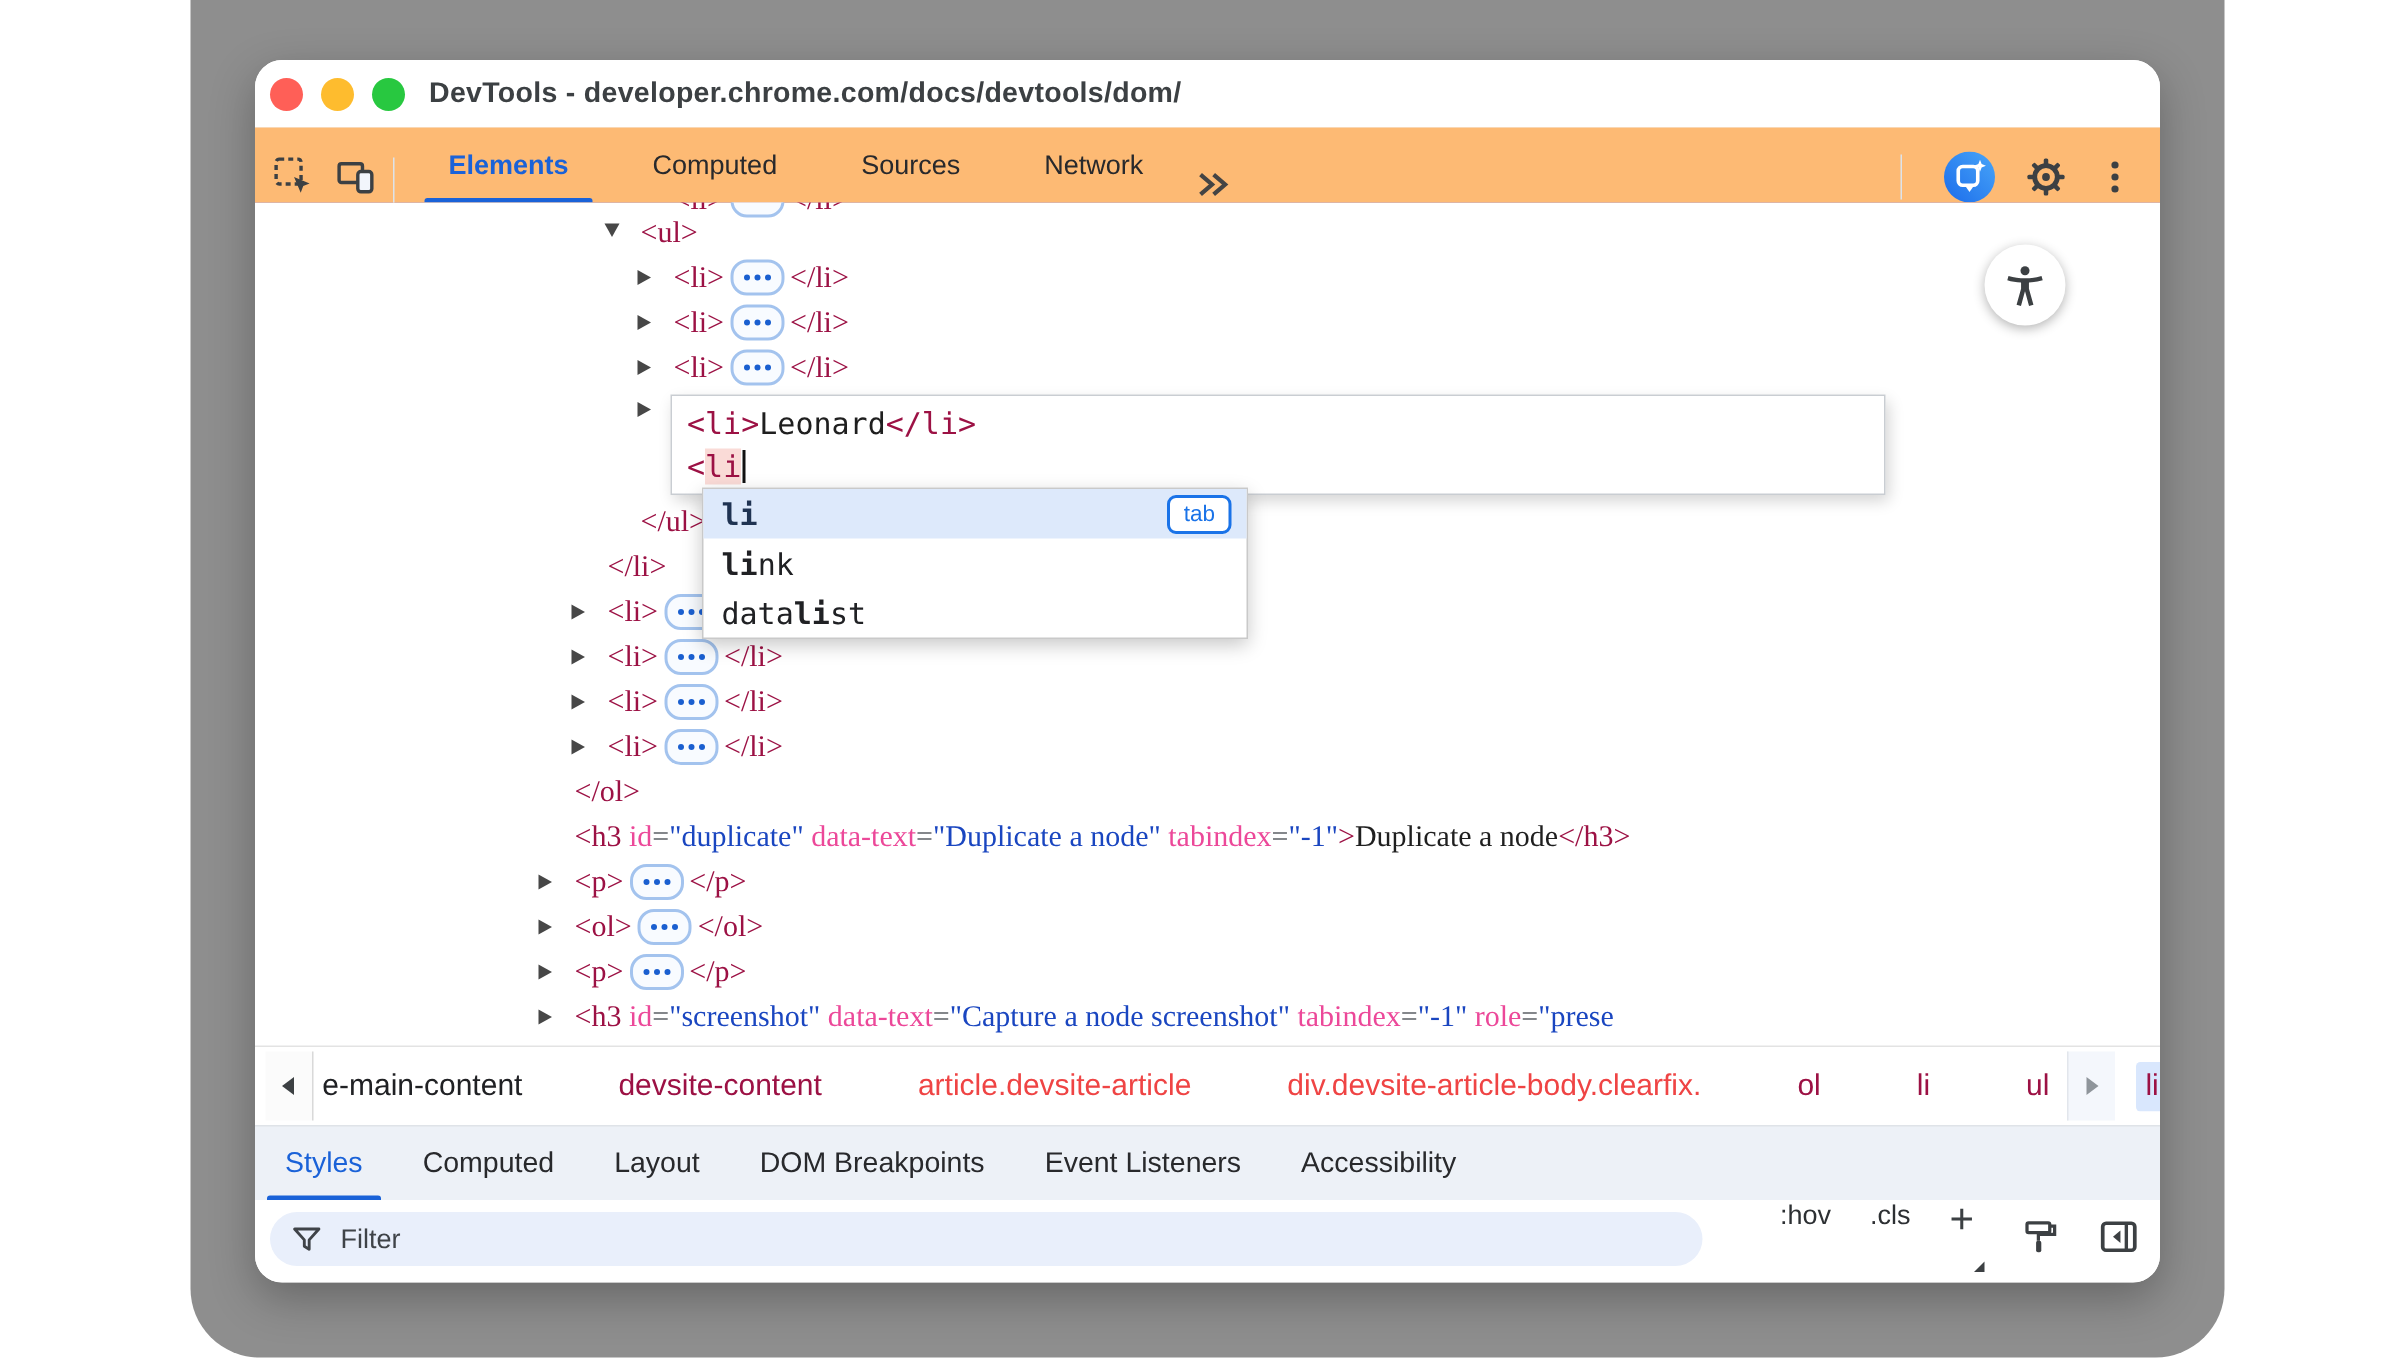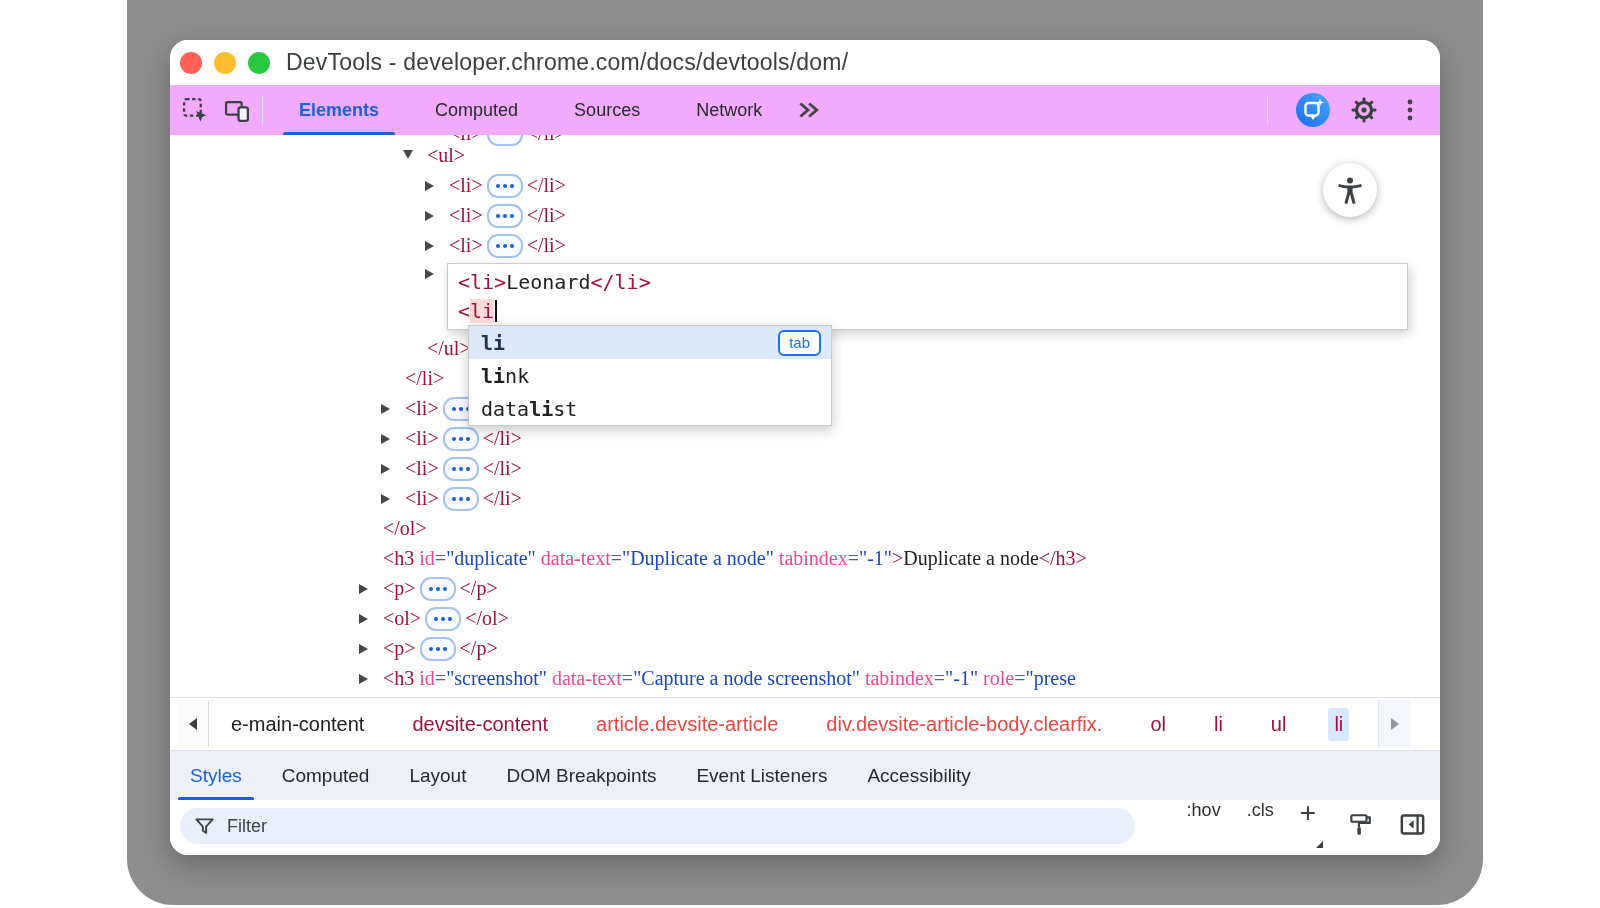--- a/index.html
+++ b/index.html
@@ -7,24 +7,24 @@
        font-family:"Liberation Sans",sans-serif;-webkit-font-smoothing:antialiased}
   .backdrop{position:absolute;left:127px;top:0;width:1356px;height:905px;background:#8e8e8e;
             border-radius:0 0 46px 46px}
   .window{position:absolute;left:170px;top:40px;width:1270px;height:815px;background:#fff;
           border-radius:18px;box-shadow:0 10px 30px rgba(0,0,0,.28);overflow:hidden}
   
   .titlebar{position:absolute;left:0;top:0;width:100%;height:45px;background:#fff;
             border-bottom:1px solid #ececec;display:flex;align-items:center}
   .tl{width:22px;height:22px;border-radius:50%;display:inline-block;margin-left:12px}
   .tl.red{background:#ff5f57;margin-left:10px}.tl.yellow{background:#febc2e}.tl.green{background:#28c840}
-  .wtitle{margin-left:16px;font-size:23px;font-weight:normal;color:#3c4043;letter-spacing:.2px}
-  
-  .toolbar{position:absolute;left:0;top:45px;width:100%;height:50px;background:#f0abfc;
-           border-bottom:3px solid #7f1d1d;display:flex;align-items:center}
+  .wtitle{margin-left:16px;font-size:19px;font-weight:bold;color:#3c4043;letter-spacing:.2px}
+  
+  .toolbar{position:absolute;left:0;top:45px;width:100%;height:50px;background:#fdba74;
+           border-bottom:3px solid #7f1d1d;display:flex;align-items:flex-end}
   .tbtn{width:34px;height:36px;display:flex;align-items:center;justify-content:center;margin-left:8px;cursor:pointer}
   .vsep{width:1px;height:30px;background:#dde3ea;margin:0 8px}
   .main-tabs{display:flex;height:100%;align-items:stretch}
   .tab{display:flex;align-items:center;padding:0 28px;font-size:18px;color:#28292c;position:relative;cursor:pointer}
   .tab.active{color:#1a62d8;font-weight:bold}
   .tab.active::after{content:"";position:absolute;left:12px;right:12px;bottom:0;height:3px;
                      background:#1a62d8;border-radius:2px 2px 0 0}
   .chev{margin-left:6px;display:flex;align-items:center;cursor:pointer}
   .tb-right{margin-left:auto;display:flex;align-items:center;gap:20px;padding-right:18px}
   
@@ -35,21 +35,21 @@
   .tri-r{display:inline-block;width:0;height:0;border-left:9px solid #474747;
          border-top:5.5px solid transparent;border-bottom:5.5px solid transparent;margin-bottom:1px}
   .tri-d{display:inline-block;width:0;height:0;border-top:9px solid #474747;
          border-left:5.5px solid transparent;border-right:5.5px solid transparent;margin-bottom:3px}
   .tk-t{color:#9c1144}.tk-a{color:#ec4899}.tk-v{color:#1a46c0}.tk-x{color:#1f1f1f}.tk-eq{color:#5f6368}
   .pill{display:inline-flex;align-items:center;justify-content:center;gap:3px;width:32px;height:20px;
         border:2px solid #a3c3ee;border-radius:11px;background:#f8fbff;vertical-align:middle;
         margin:0 4px 3px 4px;cursor:pointer}
   .pill i{width:4px;height:4px;border-radius:50%;background:#1a5fd0}
   
-  .editor{position:absolute;left:277px;top:128px;width:961px;height:67px;background:#fff;
+  .editor{position:absolute;left:277px;top:128px;width:810px;height:67px;background:#fff;
           border:1px solid #c9cdd2;box-shadow:2px 4px 10px rgba(0,0,0,.18);z-index:3;
           padding:4px 0 0 10px;box-sizing:border-box}
   .ed-line{font-family:"DejaVu Sans Mono",monospace;font-size:20px;line-height:29px;white-space:pre}
   .hl{background:#fadbd7}
   .cursor{display:inline-block;width:2px;height:22px;background:#111;vertical-align:-4px;margin-left:1px}
   
   .dropdown{position:absolute;left:298px;top:190px;width:362px;background:#fff;border:1px solid #c9c9c9;
             box-shadow:0 4px 12px rgba(0,0,0,.22);z-index:5}
   .ac-item{height:33px;display:flex;align-items:center;padding:0 12px;position:relative;
            font-family:"DejaVu Sans Mono",monospace;font-size:20px;color:#202124;cursor:pointer}
@@ -63,21 +63,21 @@
             z-index:4;cursor:pointer}
   
   .crumbbar{position:absolute;left:0;top:657px;width:100%;height:53px;background:#fff;
             border-top:1px solid #e3e3e3;display:flex;align-items:center;box-sizing:border-box}
   .crumb-nav{width:32px;height:46px;display:flex;align-items:center;justify-content:center;border:none;
              cursor:pointer;padding:0}
   .crumb-nav.left{background:#fbfbfb;border-right:1px solid #d9d9d9;margin-left:7px}
   .crumb-nav.right{background:#f4f7fc;border-left:1px solid #e2e6ec;position:absolute;right:30px}
   .tri-l2{width:0;height:0;border-right:8px solid #3c4043;border-top:6px solid transparent;border-bottom:6px solid transparent}
   .tri-r2{width:0;height:0;border-left:8px solid #8f959b;border-top:6px solid transparent;border-bottom:6px solid transparent}
-  .crumbs{display:flex;align-items:center;gap:36px;margin-left:16px;white-space:nowrap;overflow:hidden}
+  .crumbs{display:flex;align-items:center;gap:52px;margin-left:0;white-space:nowrap;overflow:hidden}
   .crumb{font-size:20px;padding:5px 6px;cursor:pointer}
   .c-plain{color:#202124}.c-tag{color:#9c1144}.c-cls{color:#ef4444}
   .crumb.sel{background:#d9e7fd;border-radius:3px}
   
   .stylesbar{position:absolute;left:0;top:710px;width:100%;height:50px;background:#edf1f7;
              border-top:1px solid #dfe3e8;display:flex;align-items:stretch;box-sizing:border-box}
   .stab{display:flex;align-items:center;padding:0 20px;font-size:19px;color:#28292c;position:relative;cursor:pointer}
   .stab.active{color:#1a62d8}
   .stab.active::after{content:"";position:absolute;left:8px;right:8px;bottom:0;height:3px;
                       background:#1a62d8;border-radius:2px 2px 0 0}

